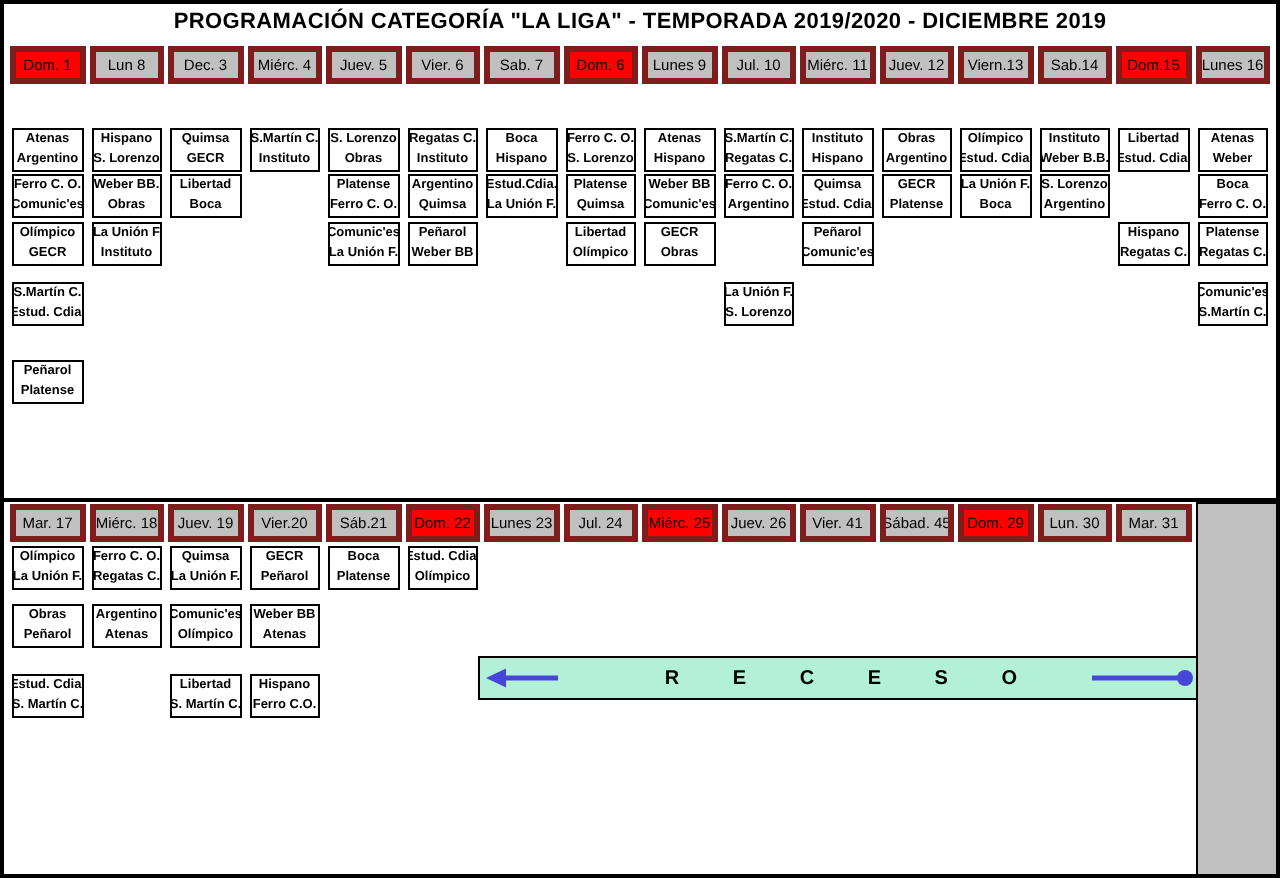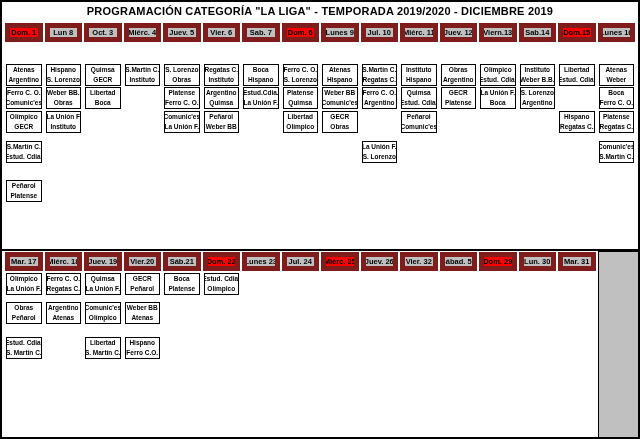--- a/index.html
+++ b/index.html
@@ -6,23 +6,23 @@
   body { background:#e9e9e9; font-family:"Liberation Sans","DejaVu Sans",sans-serif; }
   .page { position:relative; width:640px; height:439px; background:#fff;
           border:2px solid #000; overflow:hidden; }
   .title { position:absolute; top:3px; left:0; right:0; text-align:center;
            font-size:11px; font-weight:bold; letter-spacing:.2px; }
   .section { position:absolute; left:0; right:0; padding:0 3px; }
   .section.top { top:20px; height:227px; }
   .section.bottom { top:247px; bottom:0; border-top:2px solid #000; }
   .hdr-row { display:grid; grid-template-columns:repeat(16,1fr); gap:0 2px;
              height:19px; margin-top:1px; }
-  .hdr-cell { border:5px solid #7f1d1d; background:#c0c0c0; display:flex;
+  .hdr-cell { border:3px solid #7f1d1d; background:#c0c0c0; display:flex;
               align-items:center; justify-content:center; font-size:7.5px;
-              font-weight:bold; white-space:nowrap; overflow:hidden; }
+              font-weight:normal; white-space:nowrap; overflow:hidden; }
   .hdr-cell.hl { background:#ff0000; }
   .rows { position:relative; display:grid; grid-template-columns:repeat(16,1fr); gap:0 2px; }
   .section.top .rows { margin-top:22px; height:162px; }
   .section.bottom .rows { margin-top:2px; height:120px; }
   .day-col { position:relative; }
   .match { position:absolute; left:1px; right:1px; height:22px; border:1px solid #000;
            background:#fff; display:flex; flex-direction:column; align-items:center;
            justify-content:center; font-size:6.5px; font-weight:bold; line-height:1.5;
            white-space:nowrap; overflow:hidden; text-align:center; }
   .receso { position:absolute; top:55px; left:calc(100%*6/16 - 2px);
@@ -40,21 +40,21 @@
 </head>
 <body>
 
 <div class="page">
   <div class="title">PROGRAMACIÓN CATEGORÍA "LA LIGA" - TEMPORADA 2019/2020 - DICIEMBRE 2019</div>
 
   <div class="section top">
     <div class="hdr-row">
         <div class="hdr-cell hl">Dom. 1</div>
         <div class="hdr-cell">Lun 8</div>
-        <div class="hdr-cell">Oct. 3</div>
+        <div class="hdr-cell">Dec. 3</div>
         <div class="hdr-cell">Miérc. 4</div>
         <div class="hdr-cell">Juev. 5</div>
         <div class="hdr-cell">Vier. 6</div>
         <div class="hdr-cell">Sab. 7</div>
         <div class="hdr-cell hl">Dom. 6</div>
         <div class="hdr-cell">Lunes 9</div>
         <div class="hdr-cell">Jul. 10</div>
         <div class="hdr-cell">Miérc. 11</div>
         <div class="hdr-cell">Juev. 12</div>
         <div class="hdr-cell">Viern.13</div>
@@ -275,27 +275,38 @@
         <div class="hdr-cell">Mar. 17</div>
         <div class="hdr-cell">Miérc. 18</div>
         <div class="hdr-cell">Juev. 19</div>
         <div class="hdr-cell">Vier.20</div>
         <div class="hdr-cell">Sáb.21</div>
         <div class="hdr-cell hl">Dom. 22</div>
         <div class="hdr-cell">Lunes 23</div>
         <div class="hdr-cell">Jul. 24</div>
         <div class="hdr-cell hl">Miérc. 25</div>
         <div class="hdr-cell">Juev. 26</div>
-        <div class="hdr-cell">Vier. 32</div>
-        <div class="hdr-cell">Sábad. 51</div>
+        <div class="hdr-cell">Vier. 41</div>
+        <div class="hdr-cell">Sábad. 45</div>
         <div class="hdr-cell hl">Dom. 29</div>
         <div class="hdr-cell">Lun. 30</div>
         <div class="hdr-cell">Mar. 31</div>
       </div>
     <div class="rows">
+      <div class="receso">
+        <svg class="ar-left" width="38" height="12" viewBox="0 0 38 12">
+          <path d="M37 6 L9 6" stroke="#4646d8" stroke-width="2.5" fill="none"></path>
+          <path d="M1 6 L11 1.2 L11 10.8 Z" fill="#4646d8"></path>
+        </svg>
+        <span class="rtext">R E C E S O</span>
+        <svg class="ar-right" width="52" height="12" viewBox="0 0 52 12">
+          <path d="M1 6 L44 6" stroke="#4646d8" stroke-width="2.5" fill="none"></path>
+          <circle cx="47.5" cy="6" r="4" fill="#4646d8"></circle>
+        </svg>
+      </div>
     <div class="day-col">
           <div class="match" style="top: 0px;">
             <div>Olímpico</div>
             <div>La Unión F.</div>
           </div>
           <div class="match" style="top: 29px;">
             <div>Obras</div>
             <div>Peñarol</div>
           </div>
           <div class="match" style="top: 64px;">

